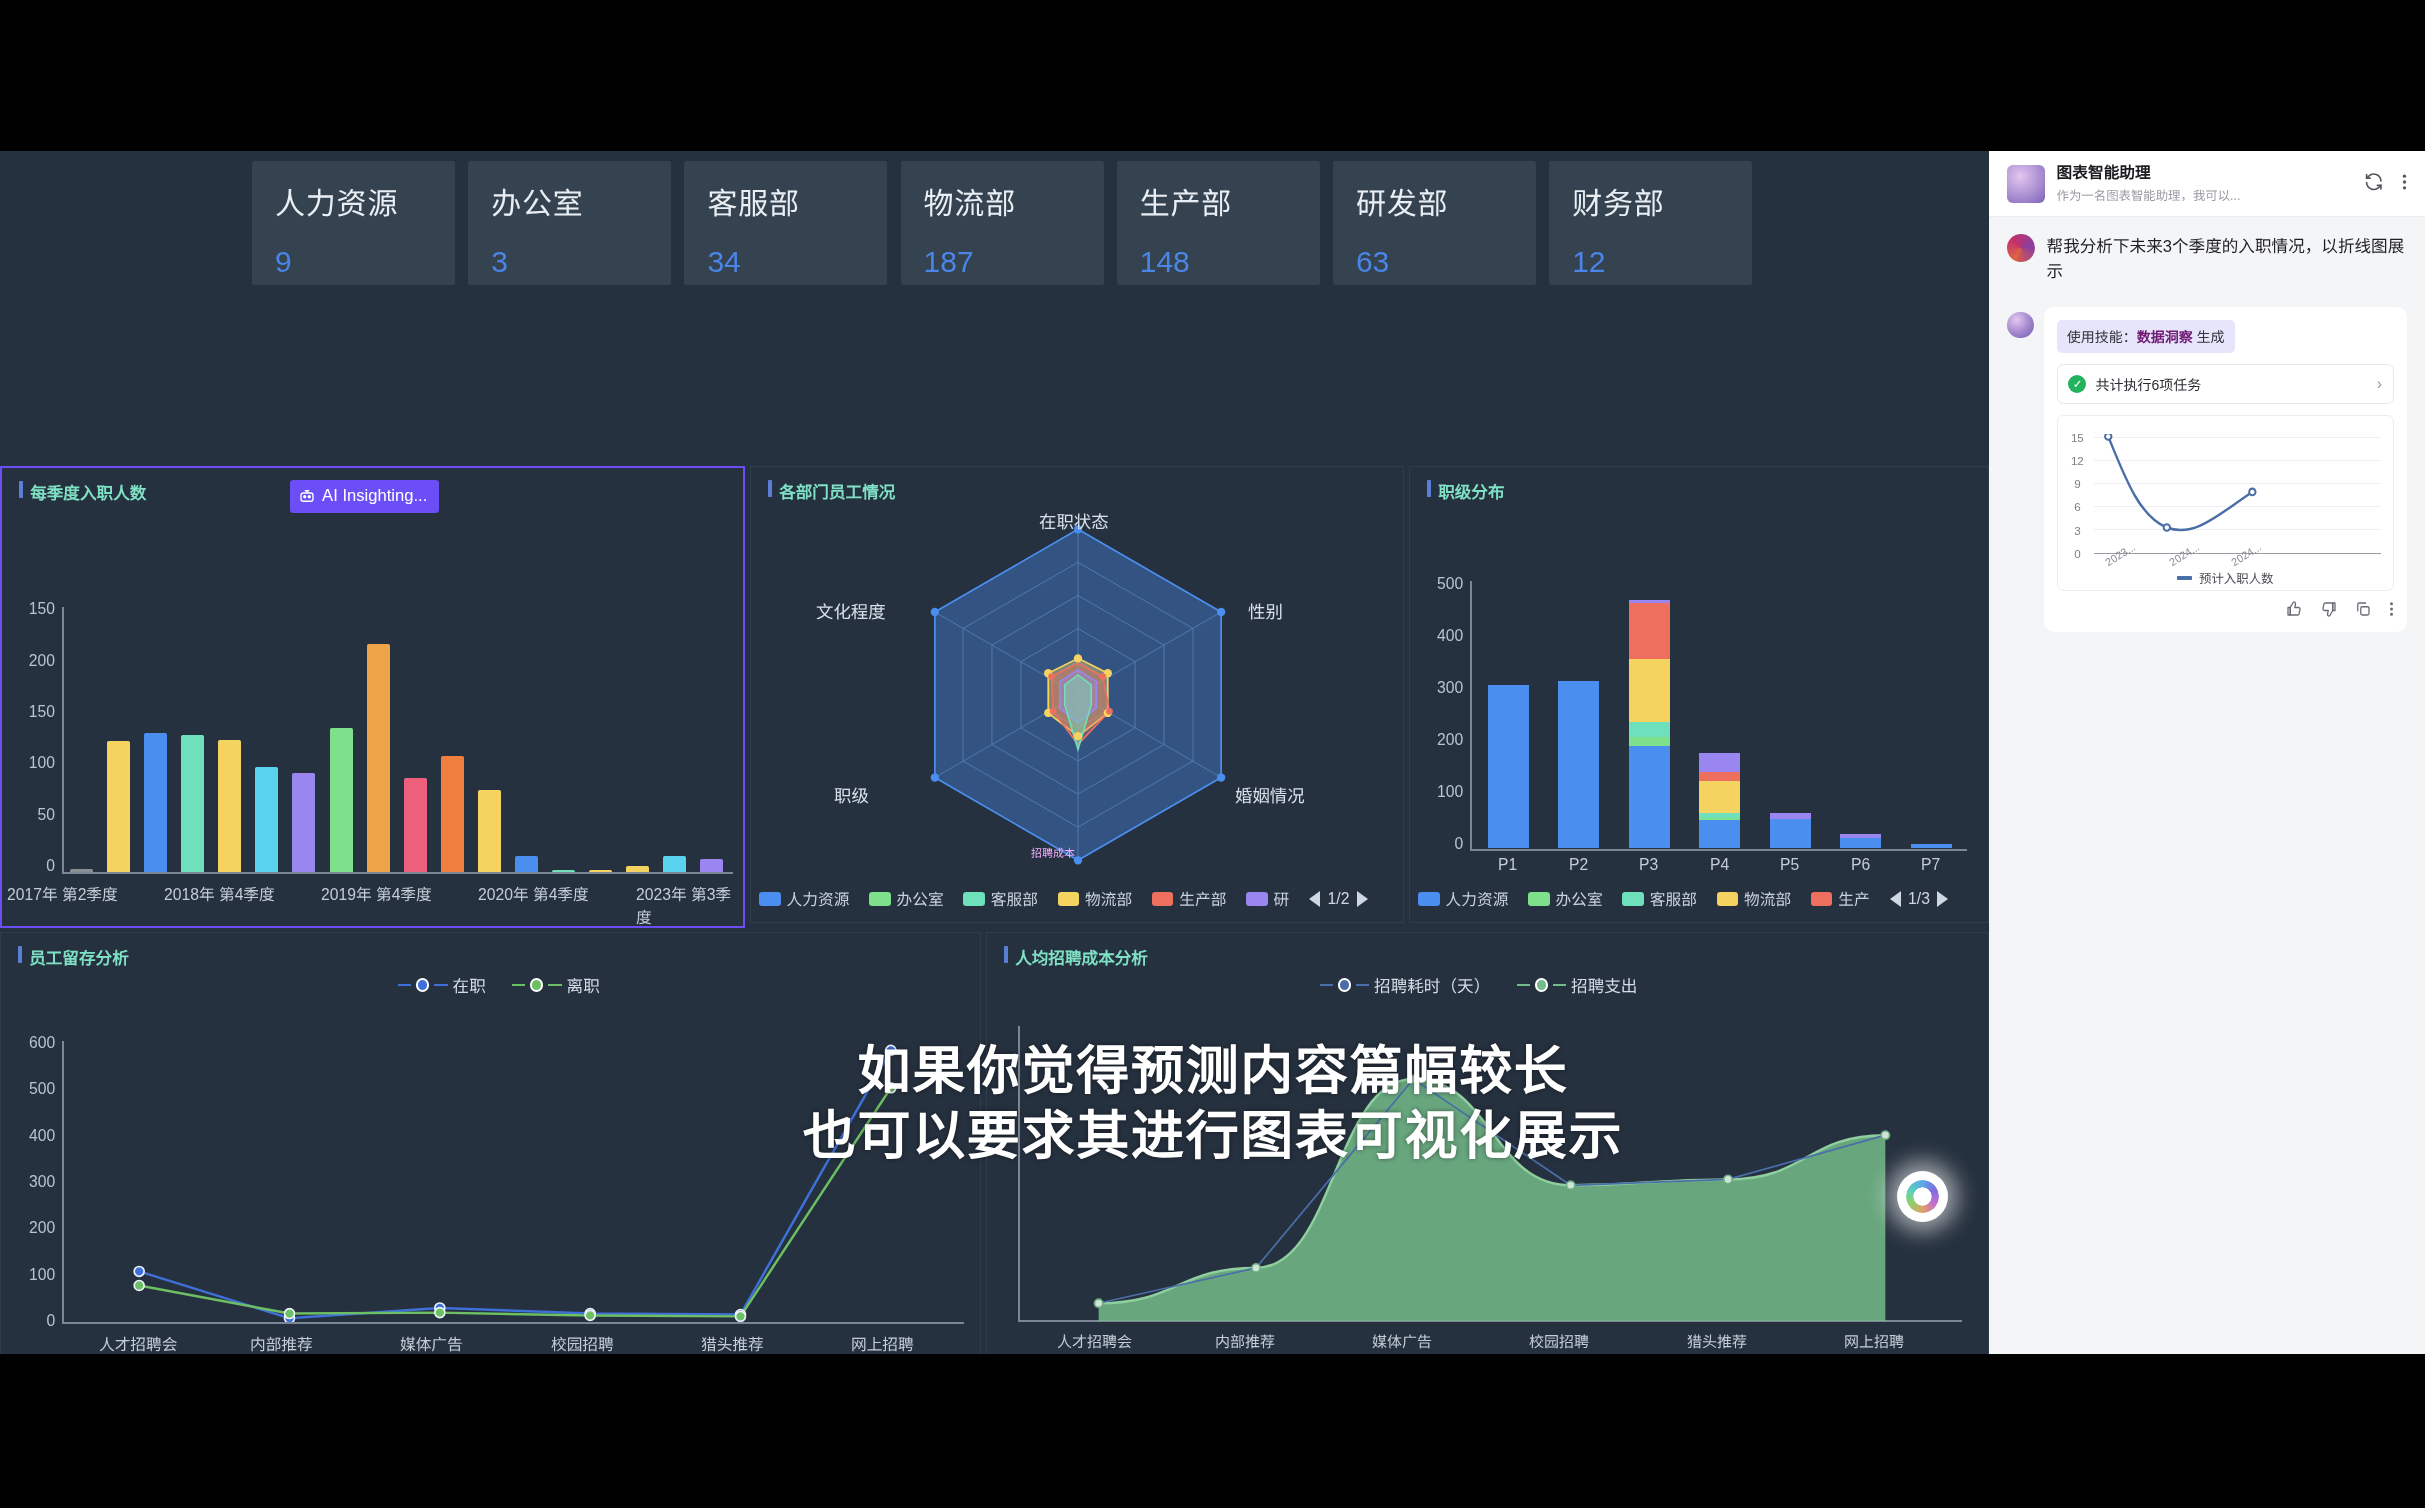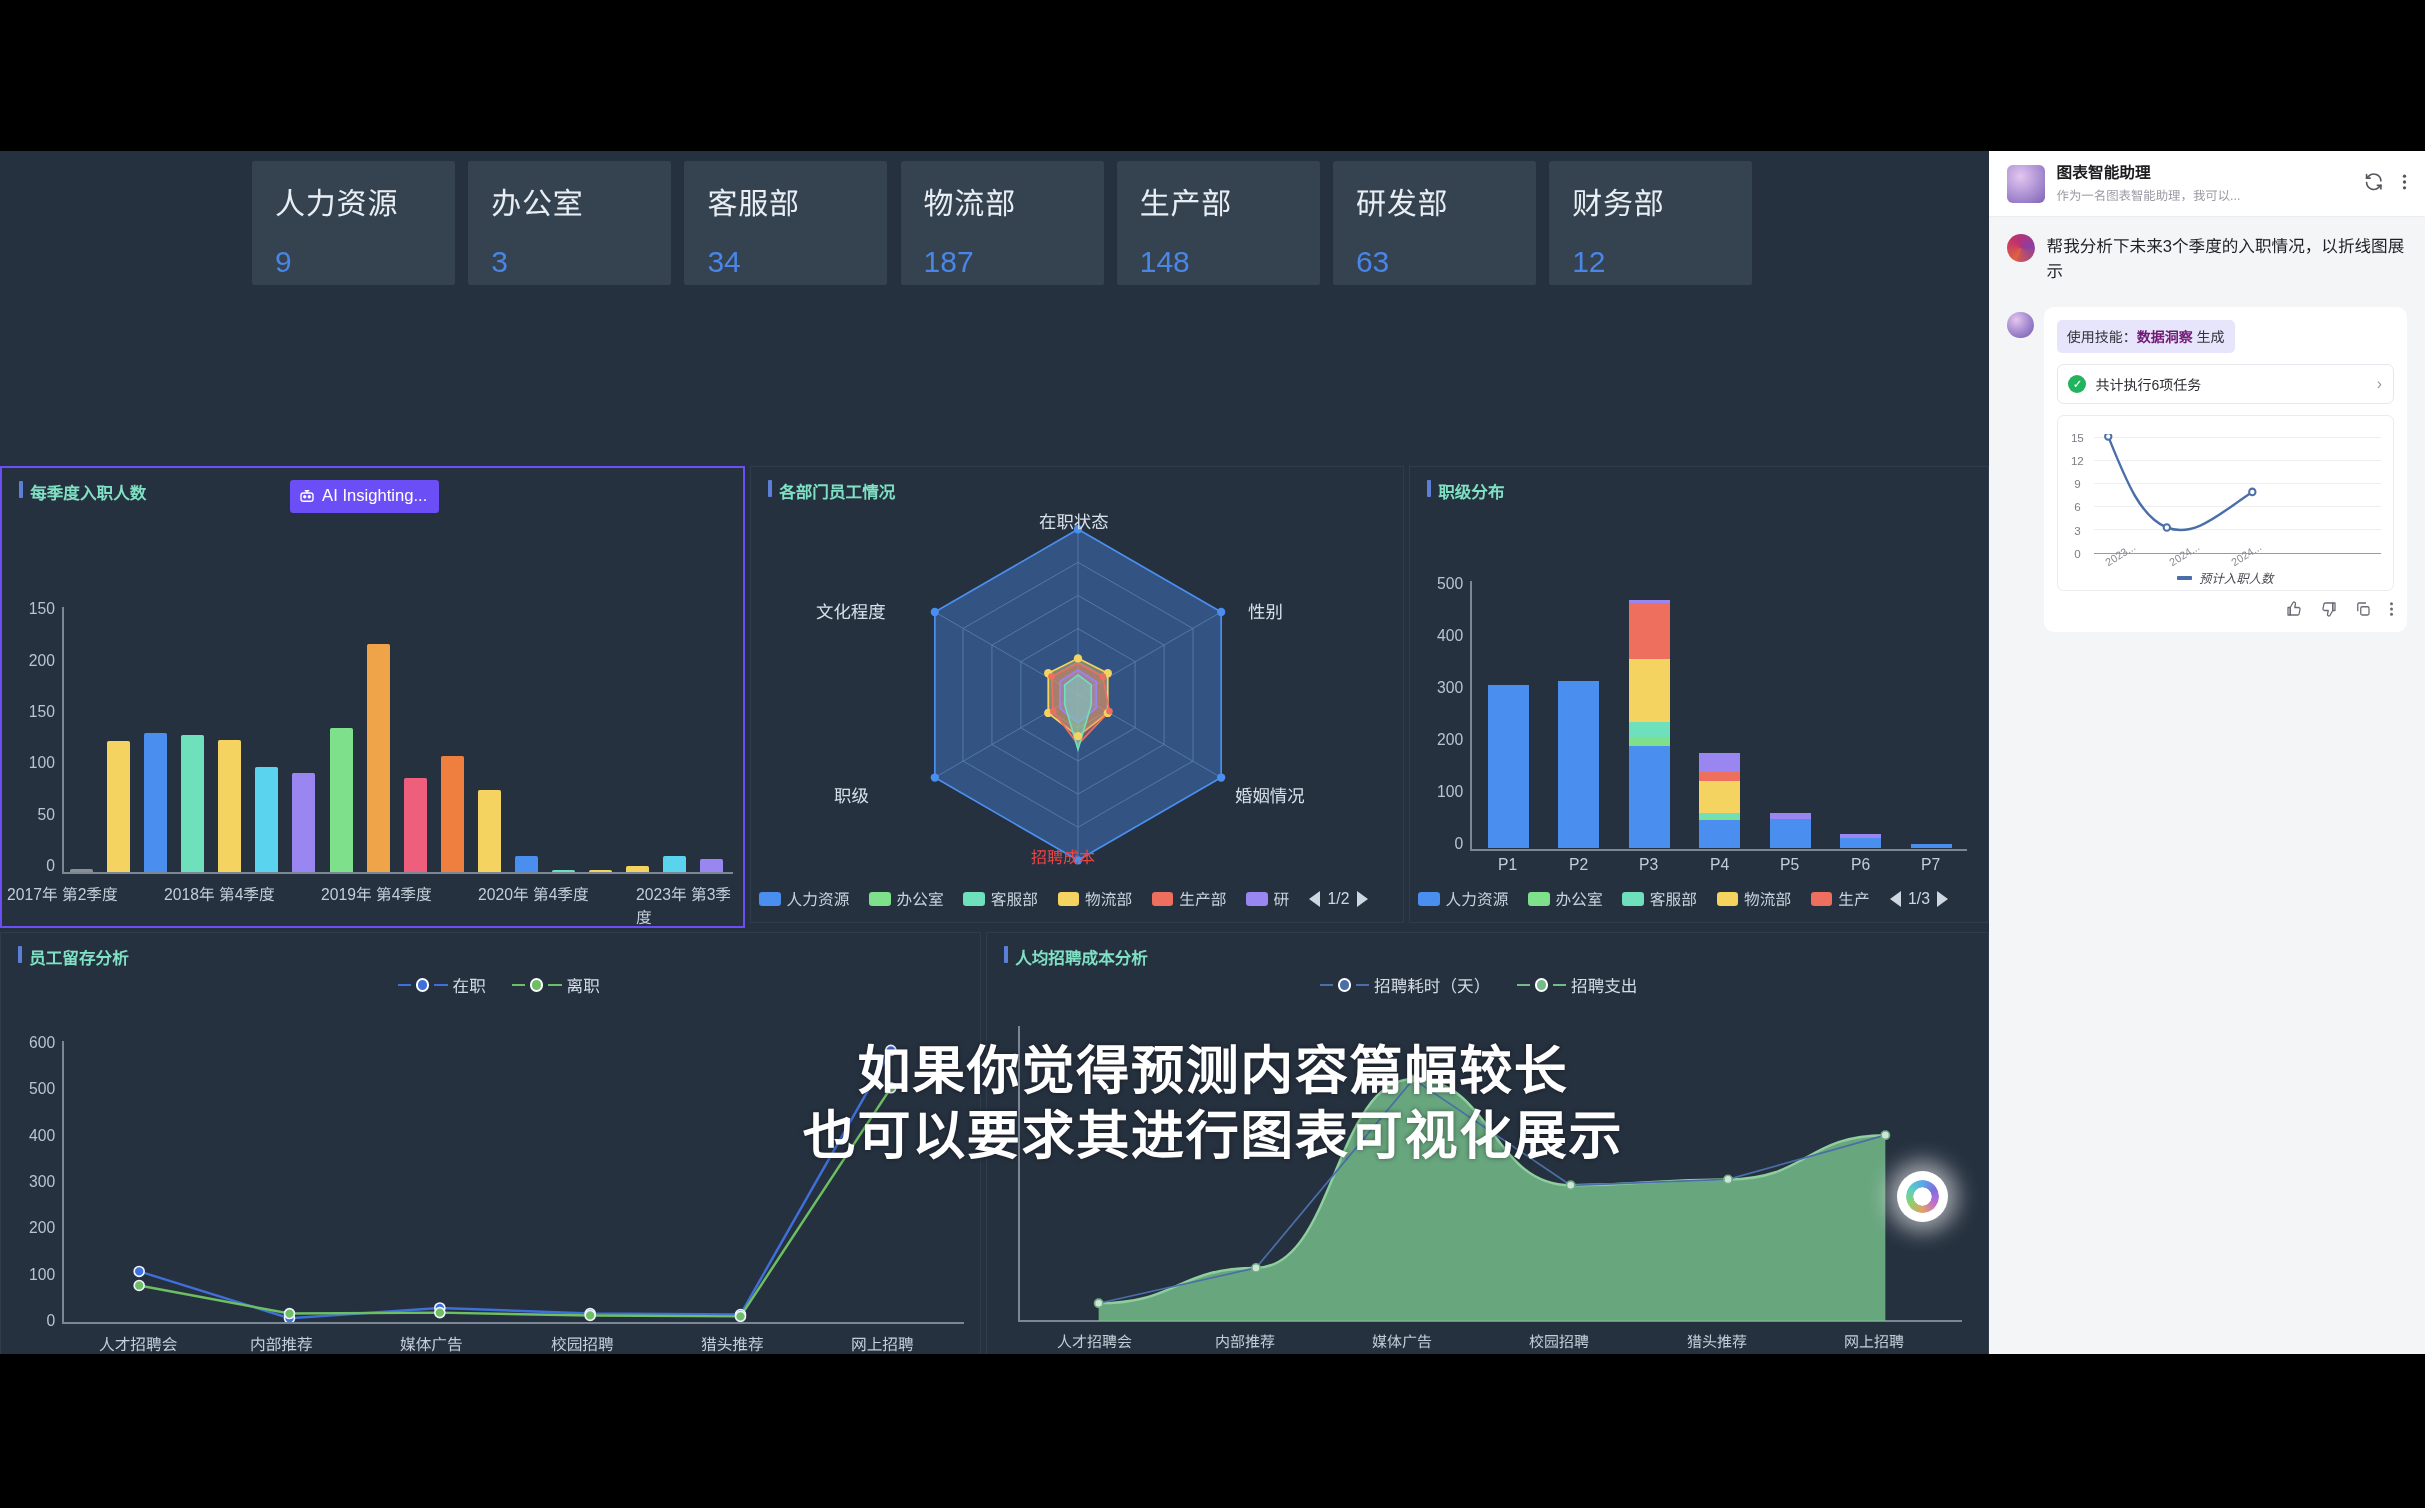--- a/index.html
+++ b/index.html
@@ -82,21 +82,21 @@
   .skill b{color:#701a75;font-weight:600;}
   .tasks{margin-top:10.8px;border:0.8px solid #e6e6ec;border-radius:6.6px;padding:9px 10.8px;display:flex;align-items:center;gap:9px;font-size:14px;color:#2c2c33;}
   .tick{width:18px;height:18px;border-radius:50%;background:#22b35e;display:flex;align-items:center;justify-content:center;color:#fff;font-size:11.6px;flex:0 0 auto;}
   .chev{margin-left:auto;color:#9a9aa4;font-size:15.7px;}
   .para{margin-top:11.6px;font-size:14px;line-height:1.62;color:#32323a;text-align:justify;}
 
   .minichart{margin-top:11.6px;border:0.8px solid #ebebf0;border-radius:6.6px;height:176px;position:relative;background:#fff;}
   .mc-num{position:absolute;font-size:11.6px;color:#7d7d87;}
   .mc-grid{position:absolute;left:36px;right:11.6px;height:0.8px;background:#eeeef2;}
   .mc-x{position:absolute;font-size:10.8px;color:#8a8a94;transform:rotate(-32deg);transform-origin:left top;}
-  .mc-legend{position:absolute;left:0;right:0;bottom:3.3px;display:flex;align-items:center;justify-content:center;gap:7px;font-size:12.4px;color:#4a4a54;font-style:italic;}
+  .mc-legend{position:absolute;left:0;right:0;bottom:3.3px;display:flex;align-items:center;justify-content:center;gap:7px;font-size:12.4px;color:#4a4a54;}
   .mc-lsw{width:15px;height:4.1px;background:#4a6ea8;border-radius:0.8px;}
 
   .fb{display:flex;gap:16.6px;justify-content:flex-end;margin-top:8.3px;color:#6a6a74;font-size:15px;}
 
   .ai-input{margin:11.6px 18px 18px 18px;background:#fff;border:0.8px solid #e7e7ed;border-radius:8.3px;height:98px;position:relative;padding:11.6px 13.2px;}
   .ph{font-size:14px;color:#b6b6be;}
   .chip{position:absolute;left:13.2px;bottom:11.6px;border:0.8px solid #e3e3ea;border-radius:16.6px;padding:5.8px 10.8px;display:flex;align-items:center;gap:7.5px;font-size:13.2px;color:#3b3b44;}
   .send{position:absolute;right:15px;bottom:13.2px;color:#b9b2e8;font-size:20px;}
 
   
@@ -244,21 +244,21 @@
               <circle cx="30" cy="-22" r="4"></circle>
                 <circle cx="38" cy="20" r="4"></circle>
                 <circle cx="-30" cy="20" r="4"></circle>
                 <circle cx="-32" cy="-22" r="4"></circle>
             </g>
           </g>
         </svg>
         <div class="axlbl" style="left:288px;top:41px;font-size:17.4px;color:#d7e0ea;">在职状态</div>
         <div class="axlbl" style="left:497px;top:131px;font-size:17.4px;color:#d7e0ea;">性别</div>
         <div class="axlbl" style="left:484px;top:315px;font-size:17.4px;color:#d7e0ea;">婚姻情况</div>
-        <div class="axlbl" style="left:280px;top:377px;font-size:16px;color:#ef4444;">招聘成本</div>
+        <div class="axlbl" style="left:280px;top:377px;font-size:11px;color:#f0abfc;">招聘成本</div>
         <div class="axlbl" style="left:83px;top:315px;font-size:17.4px;color:#d7e0ea;">职级</div>
         <div class="axlbl" style="left:65px;top:131px;font-size:17.4px;color:#d7e0ea;">文化程度</div>
         <div class="legend" id="lg-radar" style="left:8.3px;bottom:11.6px;">
             <span class="lg-item">
               <i class="lg-sw" style="background:#4a8ef0"></i>
               <span>人力资源</span>
             </span>
             <span class="lg-item">
               <i class="lg-sw" style="background:#7ee08a"></i>
               <span>办公室</span>

